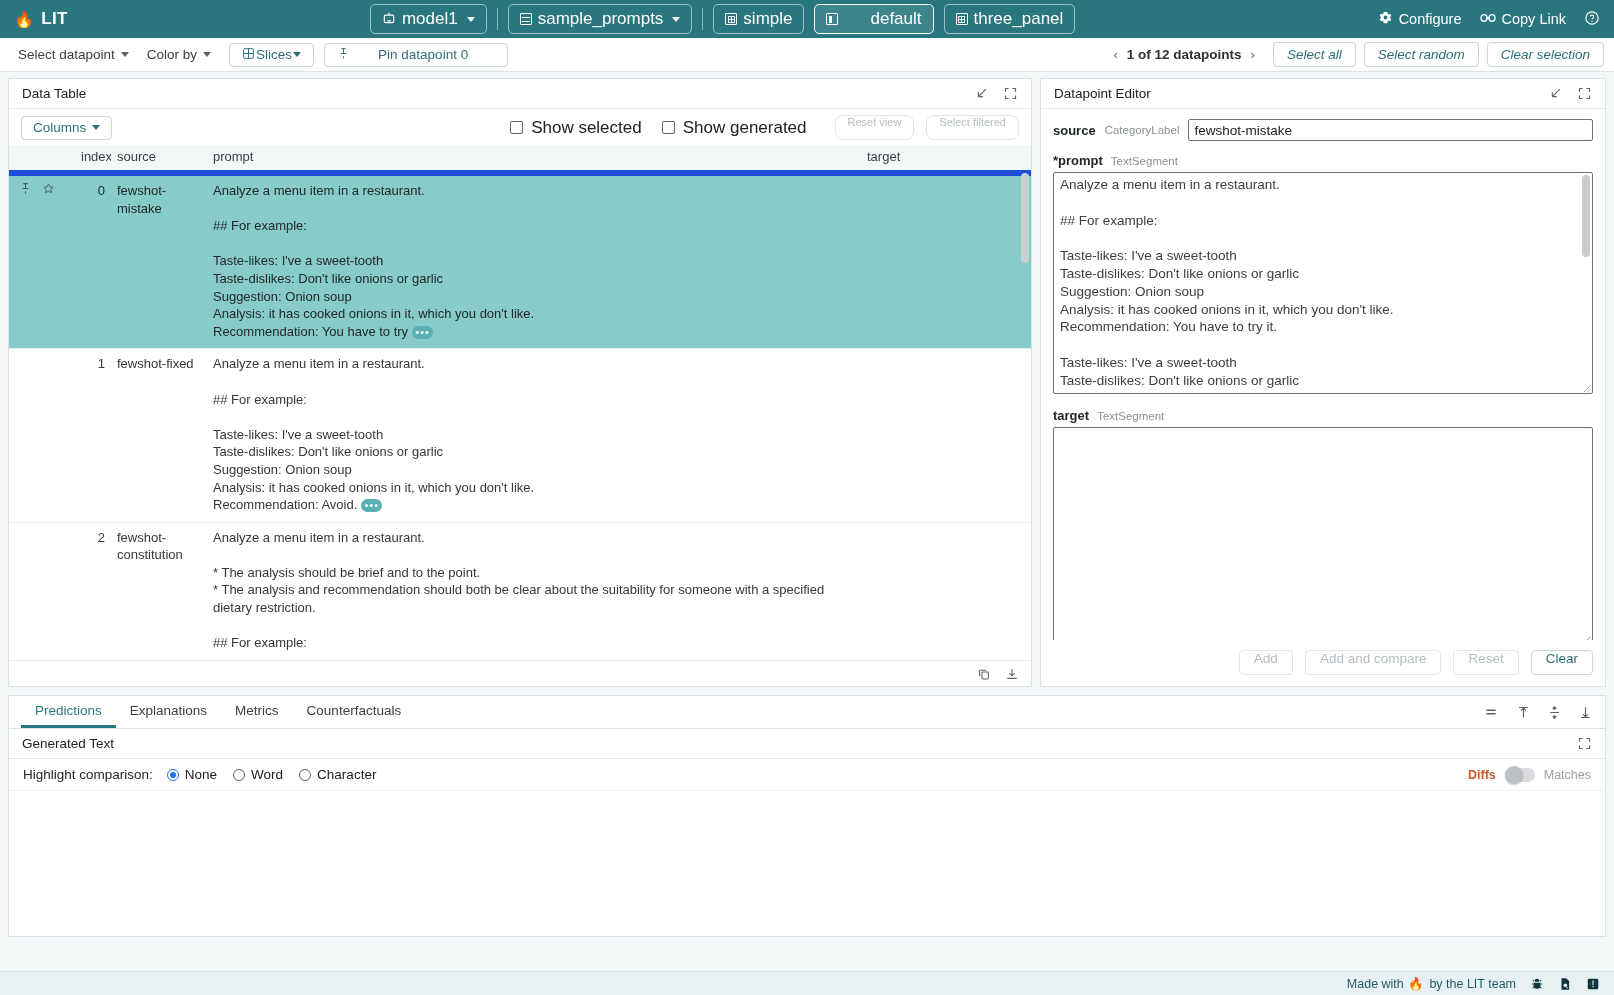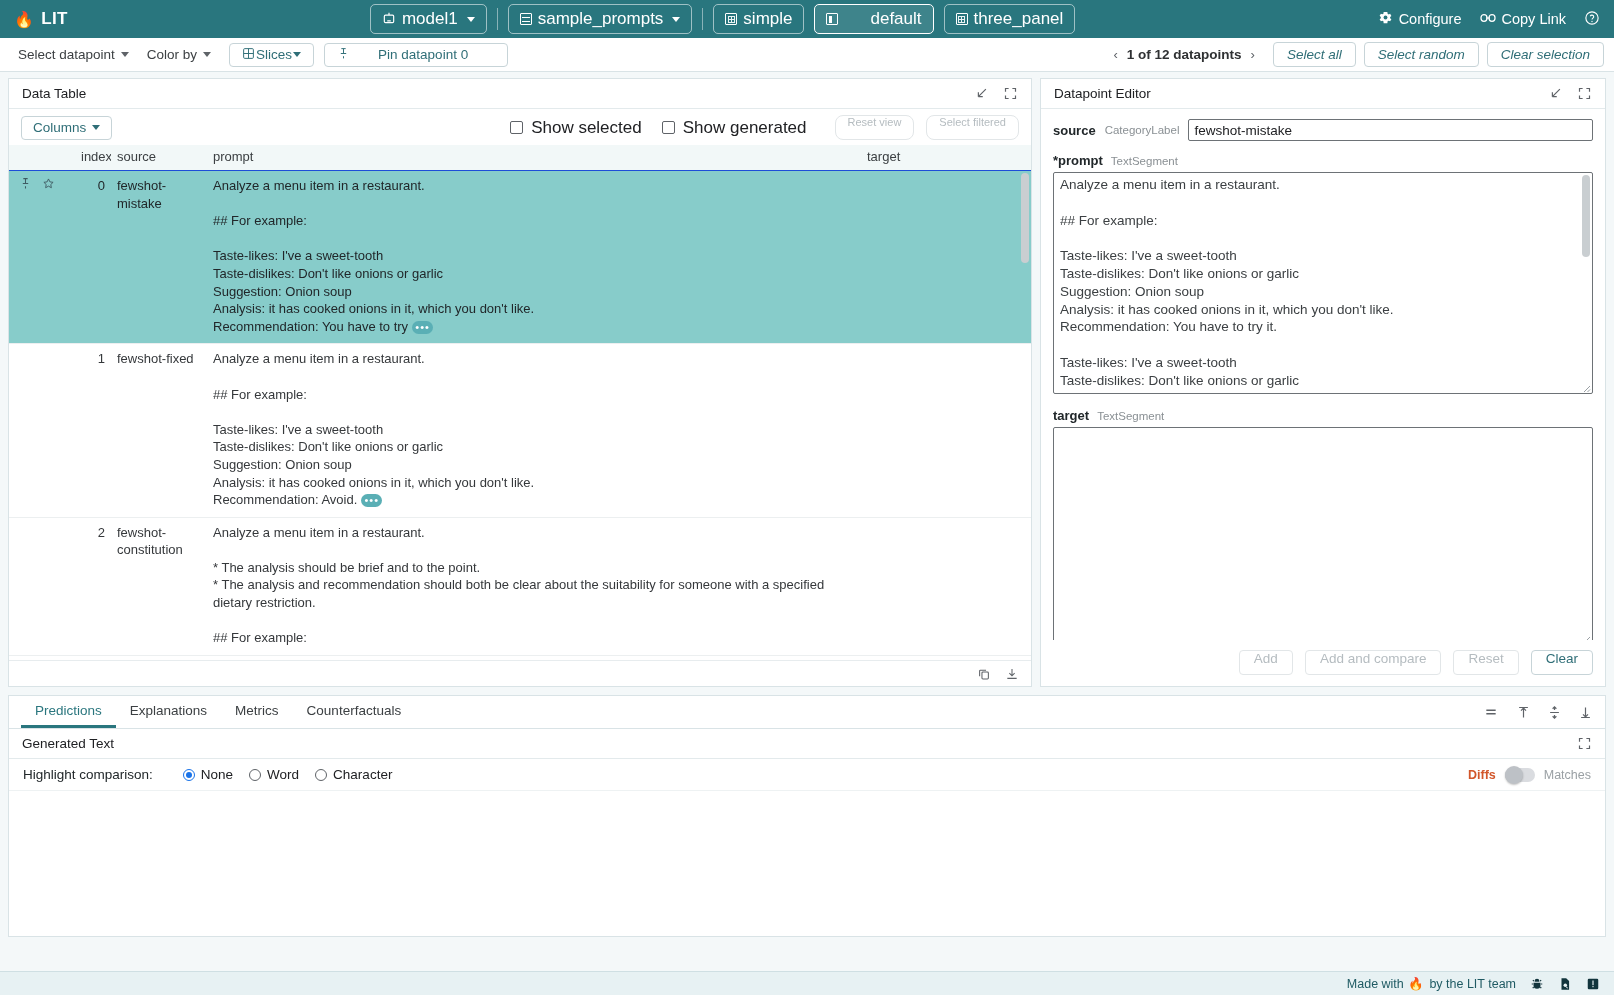--- a/index.html
+++ b/index.html
@@ -213,21 +213,21 @@
   }
   .dt-search::placeholder { color: #8b9195; }
   .help-ico { color:#6d7276; display:inline-flex; }
 
   .dt-body { flex: 1; overflow: hidden; position: relative; display:flex; flex-direction:column; }
   table.dt { width: 100%; border-collapse: collapse; table-layout: fixed; }
   table.dt th {
     text-align: left; font-weight: 400; font-size: 13px; color: #3c4043;
     padding: 4px 6px 6px 6px;
     background: #f2f8f8;
-    border-bottom: 1px solid #1d4ed8;
+    border-bottom: 6px solid #1d4ed8;
     position: sticky; top: 0;
   }
   table.dt td {
     vertical-align: top;
     font-size: 13px; color: #35383b;
     padding: 6px 6px 8px 6px;
     border-bottom: 1px solid #eceff0;
     line-height: 17.6px;
   }
   tr.selected td { background: #87ccca; color: #21272a; }
@@ -334,21 +334,21 @@
     background: #fff;
     border: 1px solid #d9e3e6;
     display: flex; flex-direction: column;
     min-height: 0;
   }
   .gt-controls {
     height: 32px; display: flex; align-items: center;
     padding: 0 14px; gap: 10px;
     border-bottom: 1px solid #eef2f3;
   }
-  .gt-label { font-size: 13.5px; color: #21272a; margin-right: 20px; }
+  .gt-label { font-size: 13.5px; color: #21272a; margin-right: 4px; }
   .radio-wrap { display:inline-flex; align-items:center; gap:6px; font-size: 13.5px; color:#202124; cursor:pointer; margin-right: 6px;}
   .radio {
     width: 12px; height: 12px; border-radius: 50%;
     border: 1.6px solid #5f6368; background:#fff; position: relative;
   }
   .radio.on { border-color: #1a73e8; }
   .radio.on::after {
     content:""; position:absolute; inset: 2px; border-radius: 50%; background: #1a73e8;
   }
   .gt-right { margin-left:auto; display:flex; align-items:center; gap:9px;}

